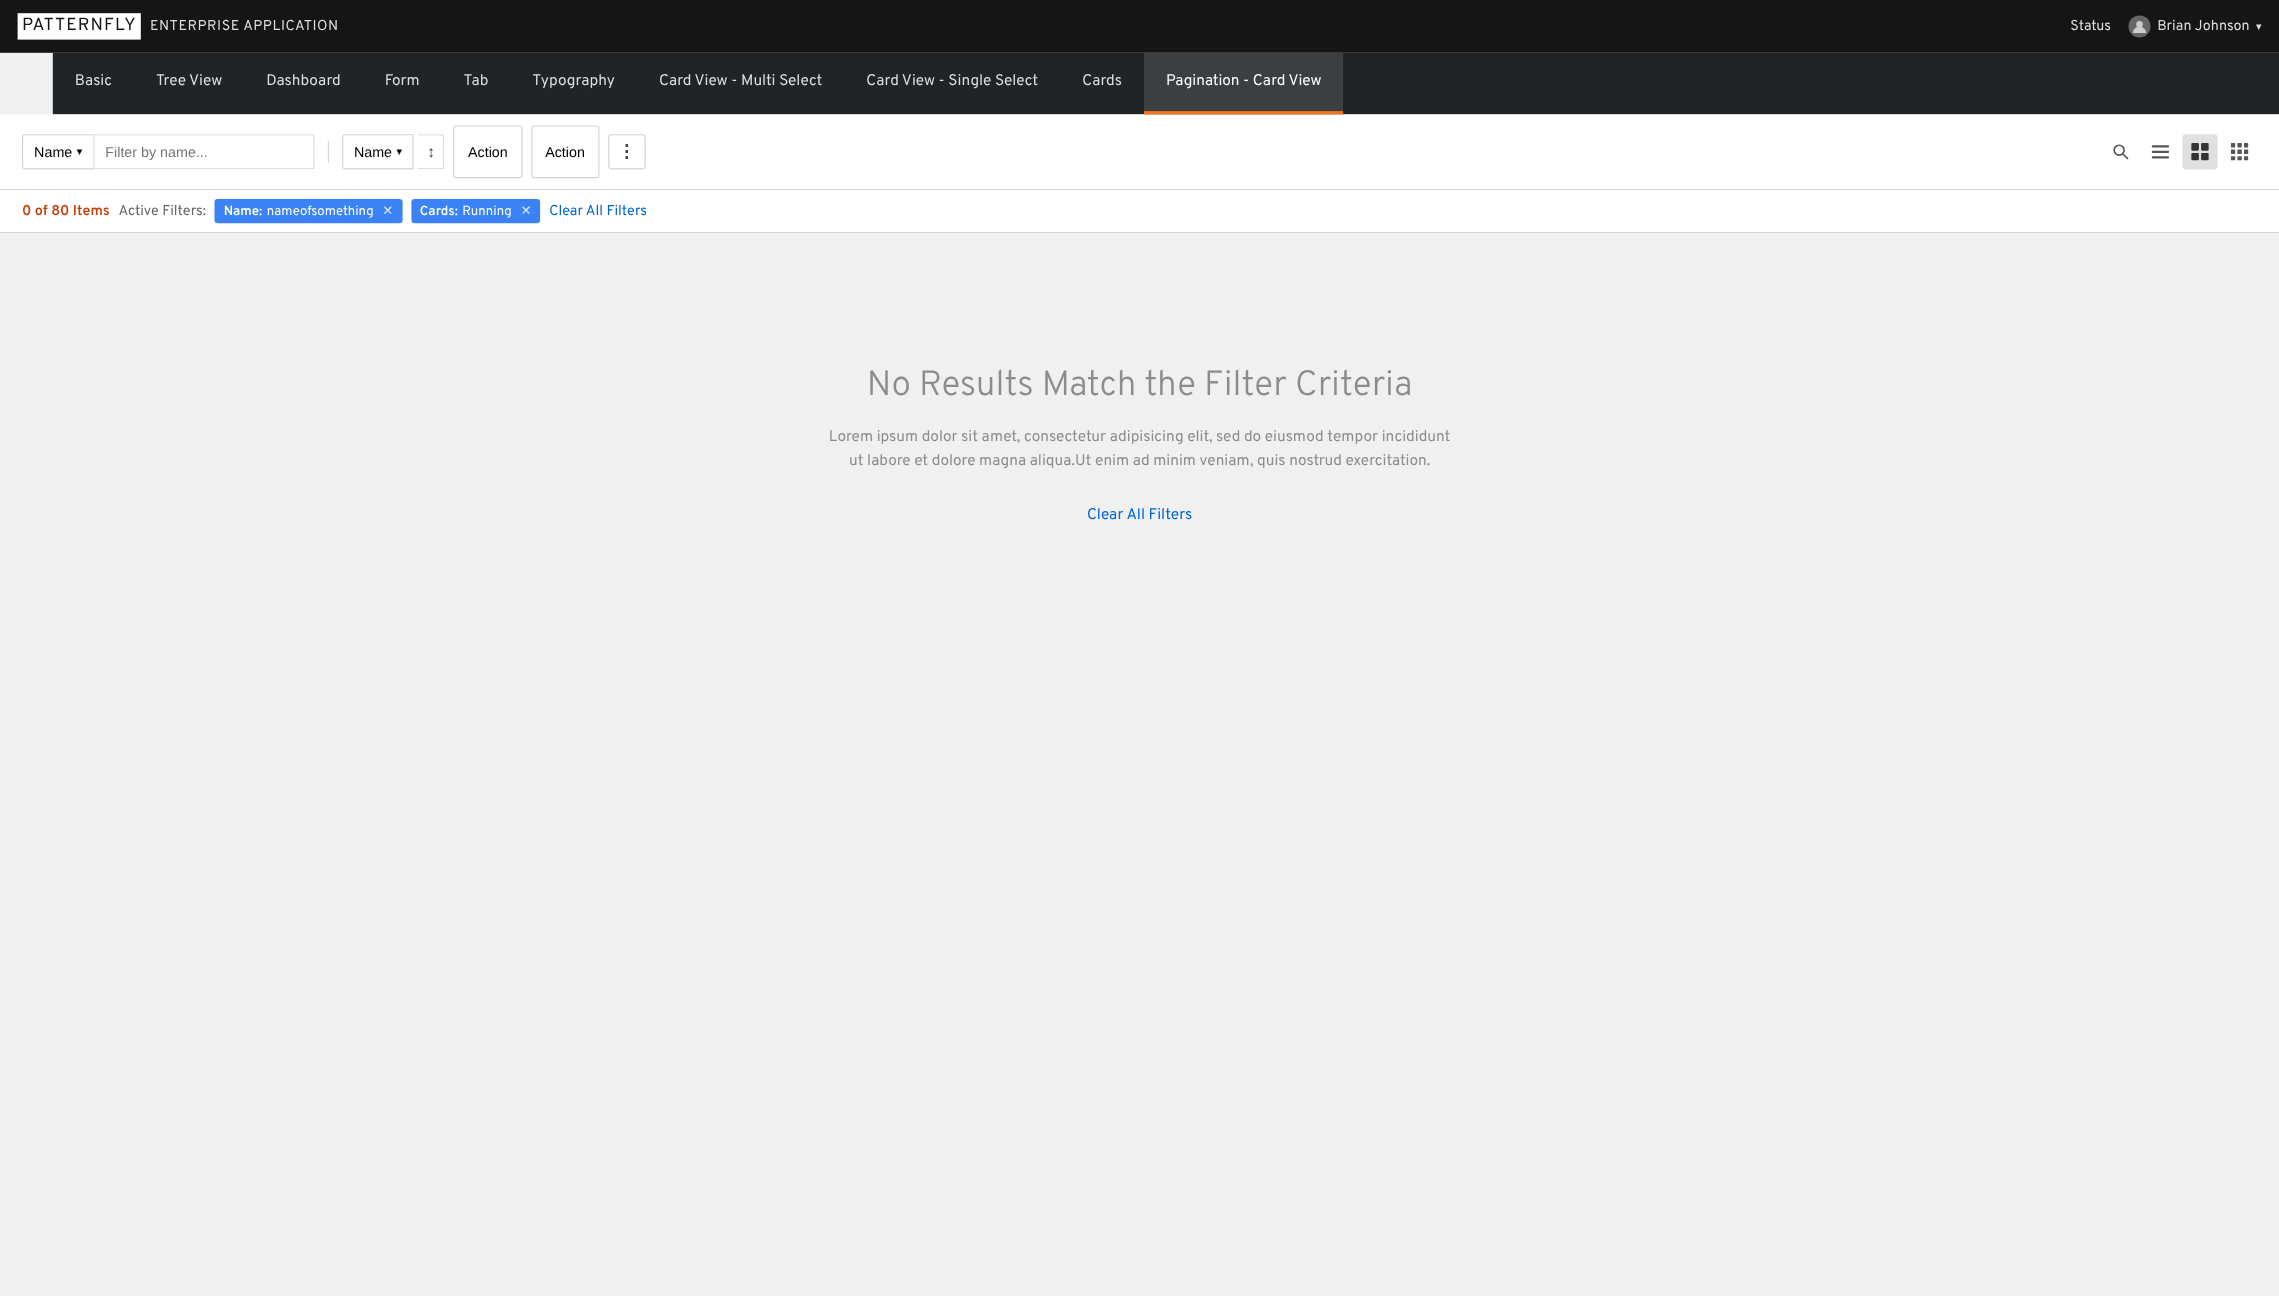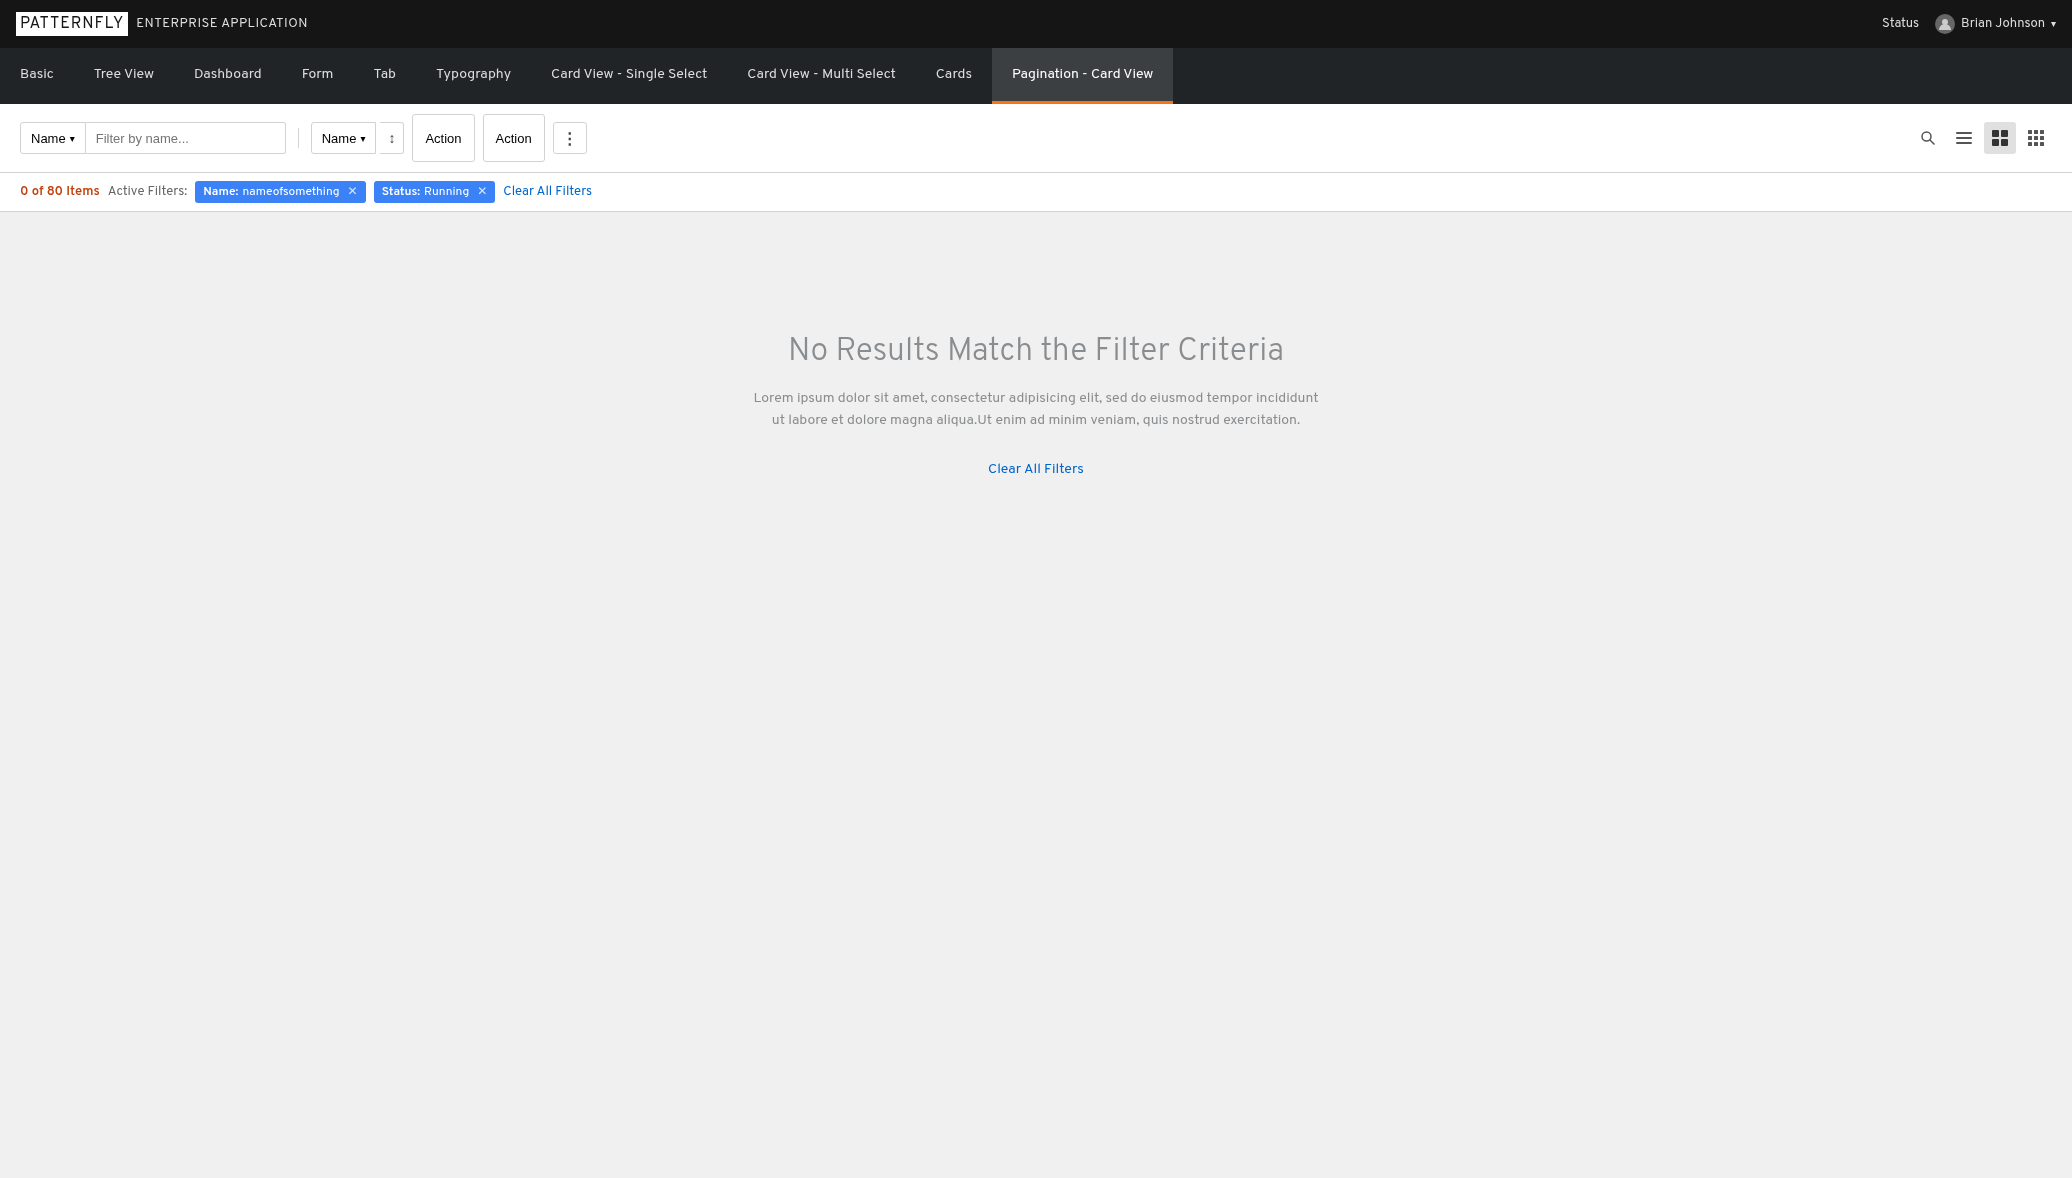--- a/index.html
+++ b/index.html
@@ -72,20 +72,21 @@
       font-size: 10px;
     }
 
     
     .secondary-nav {
       background: #212427;
       display: flex;
       align-items: stretch;
       height: 56px;
       overflow: hidden;
+      margin-left: 48px;
     }
     .nav-item {
       color: #ddd;
       font-size: 14px;
       padding: 0 20px;
       display: flex;
       align-items: center;
       cursor: pointer;
       white-space: nowrap;
       border-bottom: 3px solid transparent;
@@ -328,22 +329,22 @@
   </div>
 </div>
 
 <nav class="secondary-nav">
 <div class="nav-item">Basic</div>
     <div class="nav-item">Tree View</div>
     <div class="nav-item">Dashboard</div>
     <div class="nav-item">Form</div>
     <div class="nav-item">Tab</div>
     <div class="nav-item">Typography</div>
+    <div class="nav-item">Card View - Multi Select</div>
     <div class="nav-item">Card View - Single Select</div>
-    <div class="nav-item">Card View - Multi Select</div>
     <div class="nav-item">Cards</div>
     <div class="nav-item active">Pagination - Card View</div>
   </nav>
 
 <div class="toolbar">
   <div class="filter-input-group">
     <button class="dropdown-btn">
       <span>Name</span>
       <span style="font-size:10px;">▾</span>
     </button>
@@ -408,21 +409,21 @@
 
 <div class="filters-bar">
   <span class="items-count">0 of 80 Items</span>
   <span class="active-filters-label">Active Filters:</span>
   <div class="filter-chip">
     <span class="chip-label">Name: </span>
     <span class="chip-value">nameofsomething</span>
     <span class="chip-remove">✕</span>
   </div>
   <div class="filter-chip">
-    <span class="chip-label">Status: </span>
+    <span class="chip-label">Cards: </span>
     <span class="chip-value">Running</span>
     <span class="chip-remove">✕</span>
   </div>
   <a class="clear-all-link">Clear All Filters</a>
 </div>
 
 <div class="main-content">
   <div class="empty-state">
     <h2 class="empty-state-title">No Results Match the Filter Criteria</h2>
     <p class="empty-state-desc">Lorem ipsum dolor sit amet, consectetur adipisicing elit, sed do eiusmod tempor incididunt ut labore et dolore magna aliqua.Ut enim ad minim veniam, quis nostrud exercitation.</p>

